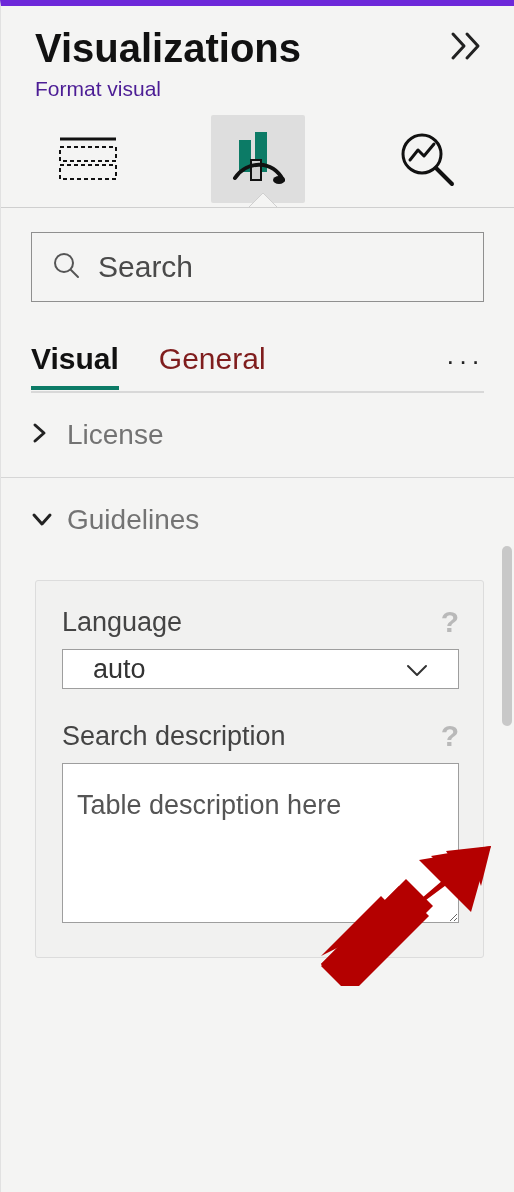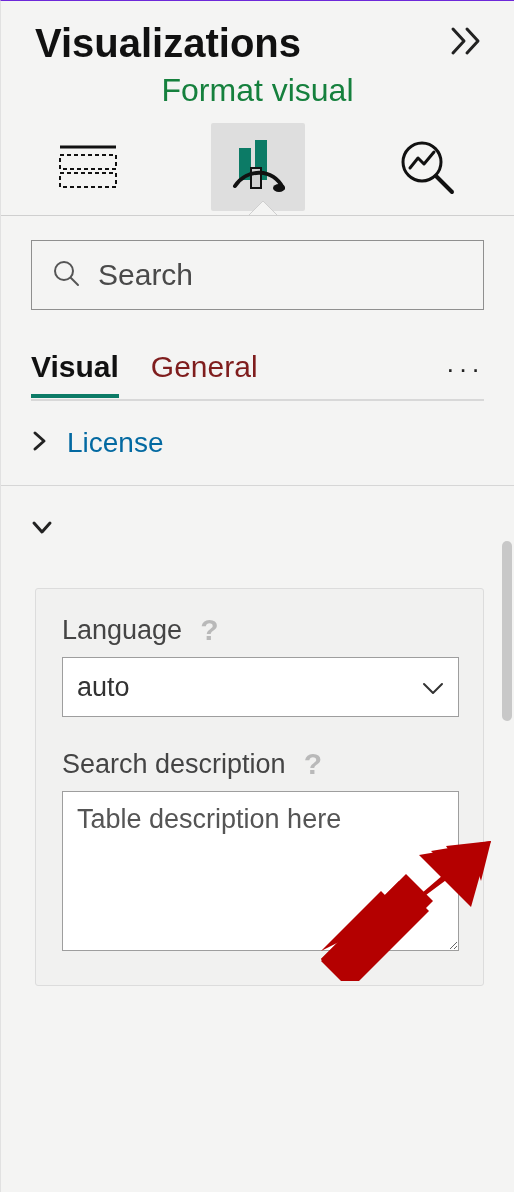--- a/index.html
+++ b/index.html
@@ -7,21 +7,21 @@
     margin: 0; padding: 0;
     width: 514px; height: 1192px;
     font-family: "Segoe UI", Arial, sans-serif;
     background: #fafafa;
     color: #222;
   }
   .panel {
     width: 514px;
     height: 1192px;
     border-left: 1px solid #e1e1e1;
-    border-top: 1px solid #6d28d9;
+    border-top: 6px solid #6d28d9;
     background: #f4f4f3;
     position: relative;
   }
   
   .hdr {
     display: flex;
     align-items: center;
     justify-content: space-between;
     padding: 20px 30px 0 34px;
   }
@@ -30,23 +30,22 @@
     font-weight: 600;
     color: #111;
   }
   .collapse-btn {
     font-size: 36px;
     color: #222;
     cursor: pointer;
   }
   .sub {
     padding: 6px 34px 10px 34px;
-    font-size: 32px;
-    color: #15803d;
-    text-align: center;
+    font-size: 21px;
+    color: #4c1d95;
   }
   
   .icon-row {
     display: flex;
     justify-content: space-between;
     align-items: center;
     padding: 4px 40px 2px 40px;
   }
   .icon-btn {
     width: 94px; height: 88px;
@@ -98,21 +97,21 @@
     color: #737373;
     outline: none;
   }
   .search input::placeholder { color: #4a4a4a; }
 
   
   .subtabs {
     display: flex;
     align-items: center;
     padding: 40px 30px 0 30px;
-    gap: 32px;
+    gap: 40px;
     border-bottom: 1px solid transparent;
   }
   .subtab {
     font-size: 30px;
     color: #7f1d1d;
     padding-bottom: 10px;
     cursor: pointer;
     border-bottom: 4px solid transparent;
   }
   .subtab.active {
@@ -133,21 +132,21 @@
     background: #d8d8d8;
     margin: 0 30px;
   }
 
   
   .section-row {
     display: flex;
     align-items: center;
     padding: 26px 30px;
     font-size: 28px;
-    color: #0369a1;
+    color: #737373;
     cursor: pointer;
   }
   .section-row .chev {
     width: 26px;
     display: inline-block;
     margin-right: 10px;
   }
   .hr {
     height: 1px;
     background: #d6d6d6;
@@ -162,50 +161,51 @@
     background: #f1f1f0;
     padding: 24px 24px 30px 26px;
   }
   .field-label {
     font-size: 27px;
     color: #444;
     display: flex;
     align-items: center;
     gap: 18px;
     margin-bottom: 10px;
+    justify-content: space-between;
   }
   .qmark {
     color: #b9b9b9;
     font-weight: 700;
     font-size: 30px;
   }
   .select-box {
     display: flex;
     align-items: center;
     justify-content: space-between;
-    height: 60px;
+    height: 40px;
     border: 1px solid #9e9e9e;
     background: #fff;
-    padding: 0 14px;
+    padding: 0 30px;
     font-size: 27px;
     color: #333;
     cursor: pointer;
     margin-bottom: 30px;
   }
   .select-box .dn { color:#333; }
   .ta {
     width: 100%;
     height: 160px;
     resize: both;
     border: 1px solid #9e9e9e;
     background: #fff;
     font-size: 27px;
     font-family: inherit;
     color: #333;
-    padding: 12px 14px;
+    padding: 26px 14px;
   }
   .ta::placeholder { color: #555; }
 
   
   .arrow-wrap {
     position: absolute;
     left: 320px;
     top: 840px;
     pointer-events: none;
   }
@@ -297,20 +297,21 @@
     <span>License</span>
   </div>
   <div class="hr"></div>
 
   <div class="section-row">
     <span class="chev">
       <svg width="22" height="18" viewBox="0 0 22 18">
           <polyline points="3,4 11,13 19,4" fill="none" stroke="#222" stroke-width="3" stroke-linecap="round" stroke-linejoin="round"></polyline>
         </svg>
     </span>
+    <span>Guidelines</span>
   </div>
 
   <div class="card">
     <div class="field-label">
       <span>Language</span>
       <span class="qmark">?</span>
     </div>
     <div class="select-box">
       <span>auto</span>
       <span class="dn">

